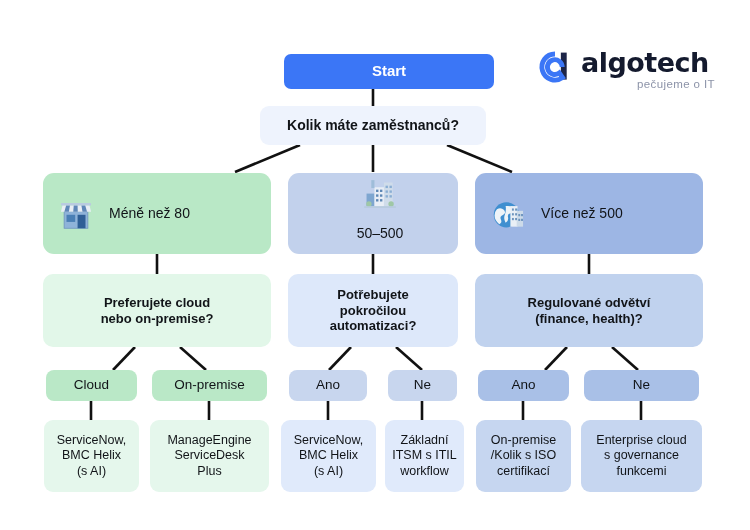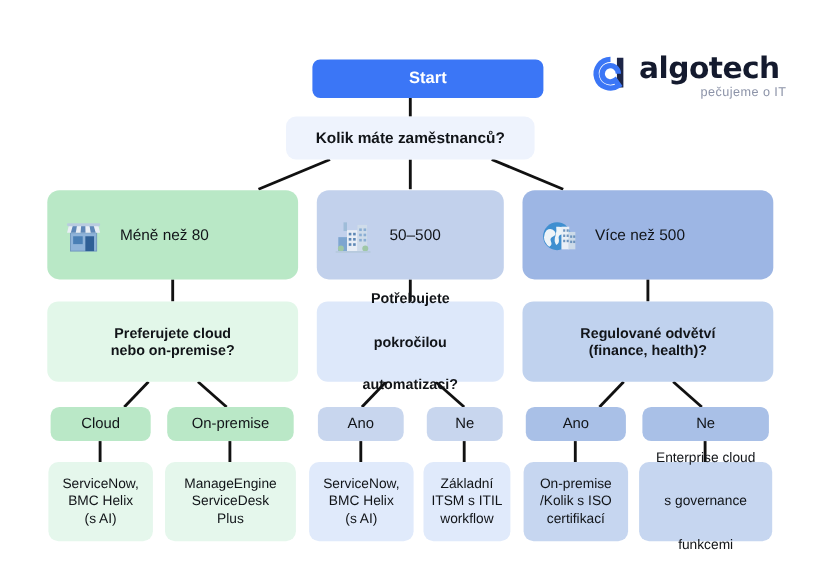--- a/index.html
+++ b/index.html
@@ -62,31 +62,31 @@
   
   .cat {
     justify-content: flex-start;
     padding-left: 14px;
     font-size: 14px;
     border-radius: 11px;
     gap: 14px;
   }
   .cat .catlabel { font-size: 14px; }
   .cat-green  { background: #b9e8c6; }
-  .cat-mid    { background: #c2d1ec; }
+  .cat-mid    { background: #c2d1ec; flex-direction: column; }
   .cat-blue   { background: #9db6e4; }
 
   
   .q {
     font-weight: bold;
     font-size: 13px;
     border-radius: 10px;
   }
   .q-green { background: #e2f7e9; }
-  .q-mid   { background: #dde8fa; gap: 24px; }
+  .q-mid   { background: #dde8fa; }
   .q-blue  { background: #c0d2ee; }
 
   
   .ans {
     font-size: 13.5px;
     border-radius: 8px;
   }
   .ans-green { background: #bae8c7; }
   .ans-mid   { background: #c8d6ee; }
   .ans-blue  { background: #a9c0e7; }
@@ -322,19 +322,19 @@
   </div>
   <div class="node ans ans-blue" style="left:584px; top:370px; width:115px; height:31px;">
     <span>Ne</span>
   </div>
 
   <div class="node leaf leaf-blue" style="left:476px; top:420px; width:95px; height:72px; flex-direction:column;">
     <span>On-premise</span>
     <span>/Kolik s ISO</span>
     <span>certifikací</span>
   </div>
-  <div class="node leaf leaf-blue" style="left:581px; top:420px; width:121px; height:72px; flex-direction:column;gap:24px;">
+  <div class="node leaf leaf-blue" style="left:581px; top:420px; width:121px; height:72px; flex-direction:column;">
     <span>Enterprise cloud</span>
     <span>s governance</span>
     <span>funkcemi</span>
   </div>
 
 </div>
 
 </body></html>

